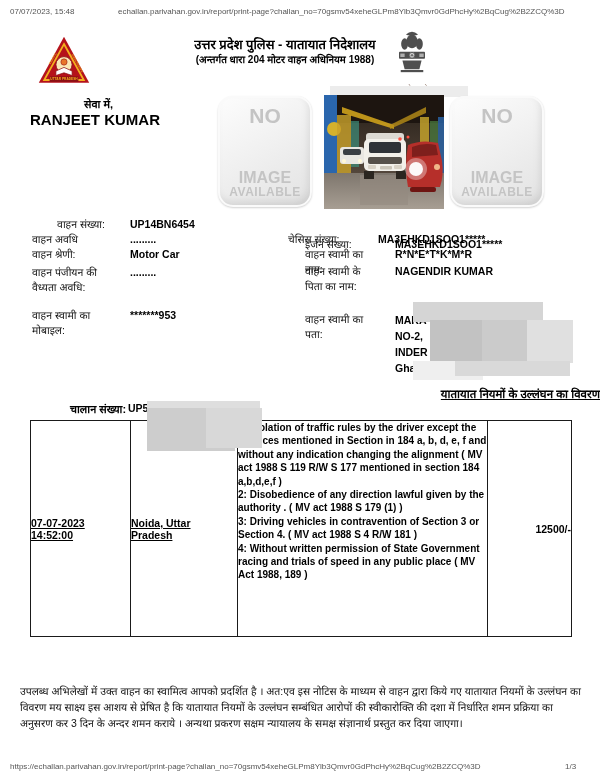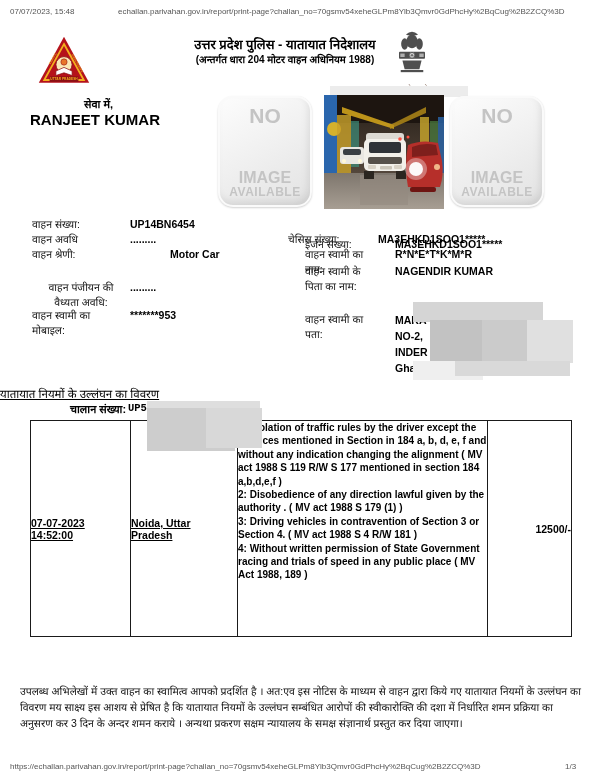--- a/index.html
+++ b/index.html
@@ -32,21 +32,21 @@
   .noimg .l3{font-size:12px;letter-spacing:.5px;}
   
   .drow{display:flex;align-items:flex-start;}
   .dlabel{font-size:10.5px;line-height:14.5px;color:#111;}
   .dvalue{font-size:10.5px;line-height:14.5px;font-weight:bold;color:#000;}
   .leftcol .dlabel{width:98px;flex:0 0 98px;}
   .rightcol .dlabel{width:90px;flex:0 0 90px;}
   
   .red-box{position:absolute;}
   
-  .sec-title{font-size:11.5px;font-weight:normal;text-decoration:underline;text-align:left;width:100%;}
+  .sec-title{font-size:11.5px;font-weight:bold;text-decoration:underline;text-align:right;width:100%;}
   .challan-label{font-size:11px;font-weight:bold;}
   .challan-value{font-size:10.5px;font-weight:bold;}
   
   table.viol{border-collapse:collapse;table-layout:fixed;width:541px;}
   table.viol td,table.viol th{border:1.4px solid #1a1a1a;padding:0;}
   th.h{font-size:11px;font-weight:bold;text-align:center;vertical-align:middle;height:38px;}
   td.c1,td.c2{font-size:10.5px;font-weight:bold;vertical-align:middle;padding:2px 3px;text-decoration:underline;}
   td.c3{font-size:10px;font-weight:bold;vertical-align:top;padding:1px 2px;line-height:13.4px;}
   td.c4{font-size:10.5px;font-weight:bold;vertical-align:middle;padding:2px 3px;text-align:right;}
   
@@ -156,33 +156,33 @@
     <circle cx="76" cy="44" r="1.8" fill="#ff5040"></circle>
     <circle cx="84" cy="42" r="1.5" fill="#ff5040"></circle>
   </svg>
 
   <div class="abs noimg" style="left:450px;top:96px;">
     <div class="l1">NO</div>
     <div class="l2">IMAGE</div>
     <div class="l3">AVAILABLE</div>
   </div>
 
-  <div class="abs drow leftcol" style="left:32px;top:217px;width:275px;">
+  <div class="abs drow leftcol" style="left:32px;top:217px;width:275px;text-align:center;">
     <div class="dlabel pre">वाहन संख्या:</div>
     <div class="dvalue pre">UP14BN6454</div>
   </div>
   <div class="abs drow leftcol" style="left:32px;top:232px;width:275px;">
     <div class="dlabel pre">वाहन अवधि</div>
     <div class="dvalue pre">.........</div>
   </div>
-  <div class="abs drow leftcol" style="left:32px;top:247px;width:275px;gap:40px;">
+  <div class="abs drow leftcol" style="left:32px;top:247px;width:275px;">
     <div class="dlabel pre">वाहन श्रेणी:</div>
     <div class="dvalue pre">Motor Car</div>
   </div>
-  <div class="abs drow leftcol" style="left:32px;top:280px;width:275px;text-align:center;">
+  <div class="abs drow leftcol" style="left:32px;top:265px;width:275px;">
     <div class="dlabel pre">वाहन पंजीयन की
 वैध्यता अवधि:</div>
     <div class="dvalue pre">.........</div>
   </div>
   <div class="abs drow leftcol" style="left:32px;top:308px;width:275px;">
     <div class="dlabel pre">वाहन स्वामी का
 मोबाइल:</div>
     <div class="dvalue pre">*******953</div>
   </div>
 
@@ -216,21 +216,21 @@
   <div class="red-box" style="left:413px;top:302px;width:130px;height:20px;background:#d5d5d5;"></div>
   <div class="red-box" style="left:430px;top:320px;width:143px;height:43px;background:#cbcbcb;"></div>
   <div class="red-box" style="left:430px;top:320px;width:52px;height:43px;background:#c2c2c2;"></div>
   <div class="red-box" style="left:527px;top:320px;width:46px;height:43px;background:#e0e0e0;"></div>
   <div class="red-box" style="left:413px;top:361px;width:70px;height:19px;background:#efefef;"></div>
   <div class="red-box" style="left:455px;top:361px;width:115px;height:15px;background:#d9d9d9;"></div>
 
   <div class="abs sec-title" style="left:0px;top:386px;">यातायात नियमों के उल्लंघन का विवरण</div>
 
   <div class="abs challan-label" style="left:30px;top:401px;margin-left:40px;">चालान संख्या:</div>
-  <div class="abs challan-value" style="left:128px;top:402px;font-family:Liberation Mono, monospace;">UP5</div>
+  <div class="abs challan-value" style="left:128px;top:402px;">UP5</div>
 
   <table class="viol abs" style="left:30px;top:420px;">
     <colgroup>
         <col style="width:100px">
         <col style="width:107px">
         <col style="width:250px">
         <col style="width:84px">
       </colgroup>
     <tbody>
     <tr style="height:216px;">

